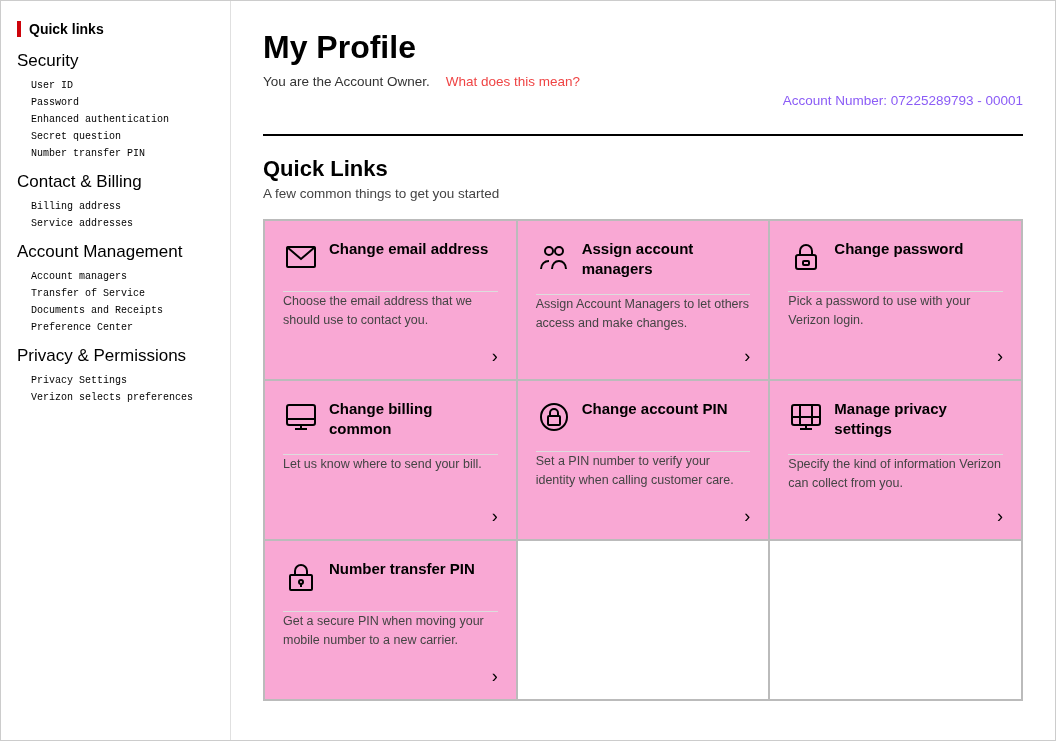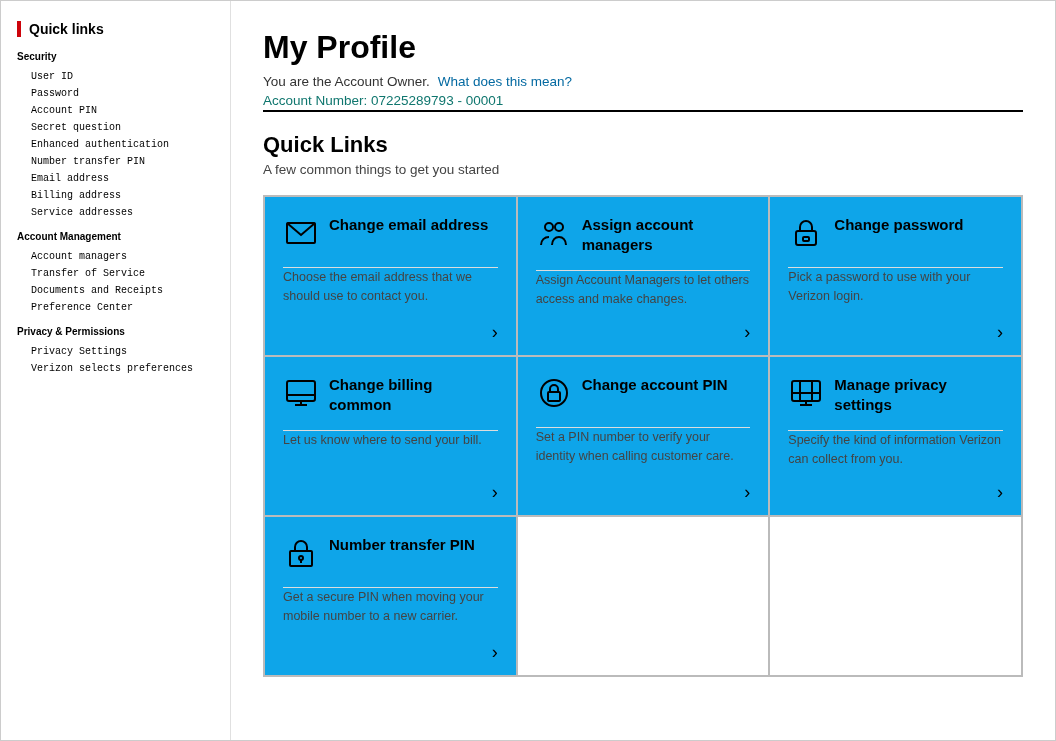--- a/index.html
+++ b/index.html
@@ -33,22 +33,22 @@
       margin-bottom: 14px;
     }
     .sidebar-quick-links-bar {
       width: 4px;
       height: 16px;
       background: #cd040b;
       display: inline-block;
       margin-right: 2px;
     }
     .sidebar-section-title {
-      font-weight: bold;
-      font-size: 10px;
+      font-weight: normal;
+      font-size: 17px;
       margin: 10px 0 6px 0;
     }
     .sidebar-item {
       font-size: 10px;
       color: #000;
       padding: 3px 0 3px 14px;
       cursor: pointer;
       display: block;
       font-family: Liberation Mono, monospace;
     }
@@ -66,22 +66,23 @@
       font-size: 13.5px;
       color: #333;
       margin-bottom: 4px;
     }
     .account-owner-line a {
       color: #cd040b;
       text-decoration: none;
     }
     .account-number-line {
       font-size: 13.5px;
-      color: #0f766e;
-      margin-bottom: 2px;
+      color: #8b5cf6;
+      margin-bottom: 26px;
+      text-align: right;
     }
     .divider {
       border: none;
       border-top: 2px solid #000;
       margin-bottom: 20px;
     }
     .quick-links-title {
       font-size: 22px;
       font-weight: bold;
       margin-bottom: 4px;
@@ -98,21 +99,21 @@
       border: 1px solid #bbb;
     }
     .card {
       border: 1px solid #bbb;
       padding: 18px 18px 12px 18px;
       display: flex;
       flex-direction: column;
       min-height: 160px;
       position: relative;
       cursor: pointer;
-      background: #0ea5e9;
+      background: #f9a8d4;
     }
     .card-header {
       display: flex;
       align-items: flex-start;
       gap: 10px;
       margin-bottom: 10px;
     }
     .card-icon {
       width: 36px;
       height: 36px;
@@ -159,45 +160,44 @@
 
   <nav class="sidebar">
     <div class="sidebar-quick-links">
       <span class="sidebar-quick-links-bar"></span>
       <span>Quick links</span>
     </div>
 
     <div class="sidebar-section-title">Security</div>
     <a class="sidebar-item">User ID</a>
     <a class="sidebar-item">Password</a>
-    <a class="sidebar-item">Account PIN</a>
+    <a class="sidebar-item">Enhanced authentication</a>
     <a class="sidebar-item">Secret question</a>
-    <a class="sidebar-item">Enhanced authentication</a>
     <a class="sidebar-item">Number transfer PIN</a>
 
-    <a class="sidebar-item">Email address</a>
+    <div class="sidebar-section-title">Contact &amp; Billing</div>
     <a class="sidebar-item">Billing address</a>
     <a class="sidebar-item">Service addresses</a>
 
     <div class="sidebar-section-title">Account Management</div>
     <a class="sidebar-item">Account managers</a>
     <a class="sidebar-item">Transfer of Service</a>
     <a class="sidebar-item">Documents and Receipts</a>
     <a class="sidebar-item">Preference Center</a>
 
     <div class="sidebar-section-title">Privacy &amp; Permissions</div>
     <a class="sidebar-item">Privacy Settings</a>
     <a class="sidebar-item">Verizon selects preferences</a>
   </nav>
 
   <main class="main-content">
     <h1 class="page-title">My Profile</h1>
     <p class="account-owner-line">
       <span>You are the Account Owner.</span>
-      <a style="color:#0369a1;text-decoration:none;margin-left:4px;">What does this mean?</a>
+      <a style="color:#ef4444;text-decoration:none;margin-left:12px;">What does this mean?</a>
     </p>
     <p class="account-number-line">Account Number: 07225289793 - 00001</p>
     <hr class="divider">
 
     <h2 class="quick-links-title">Quick Links</h2>
     <p class="quick-links-subtitle">A few common things to get you started</p>
 
     <div class="cards-grid">
 
       <div class="card">

